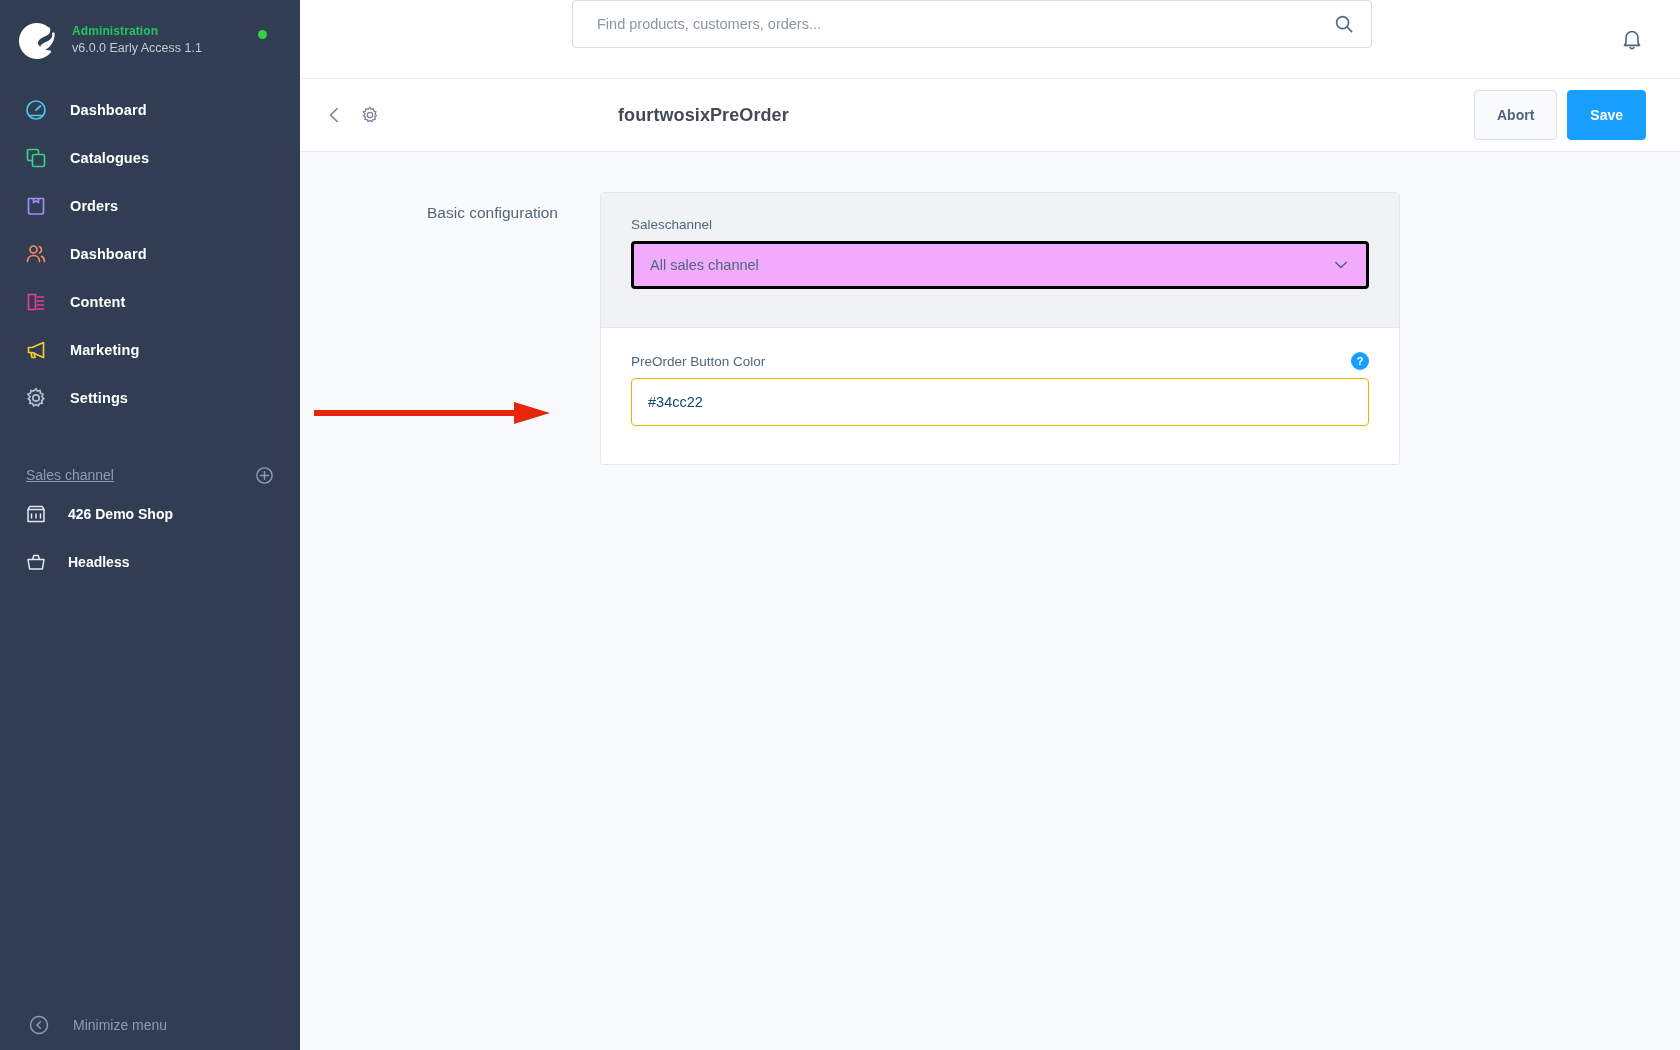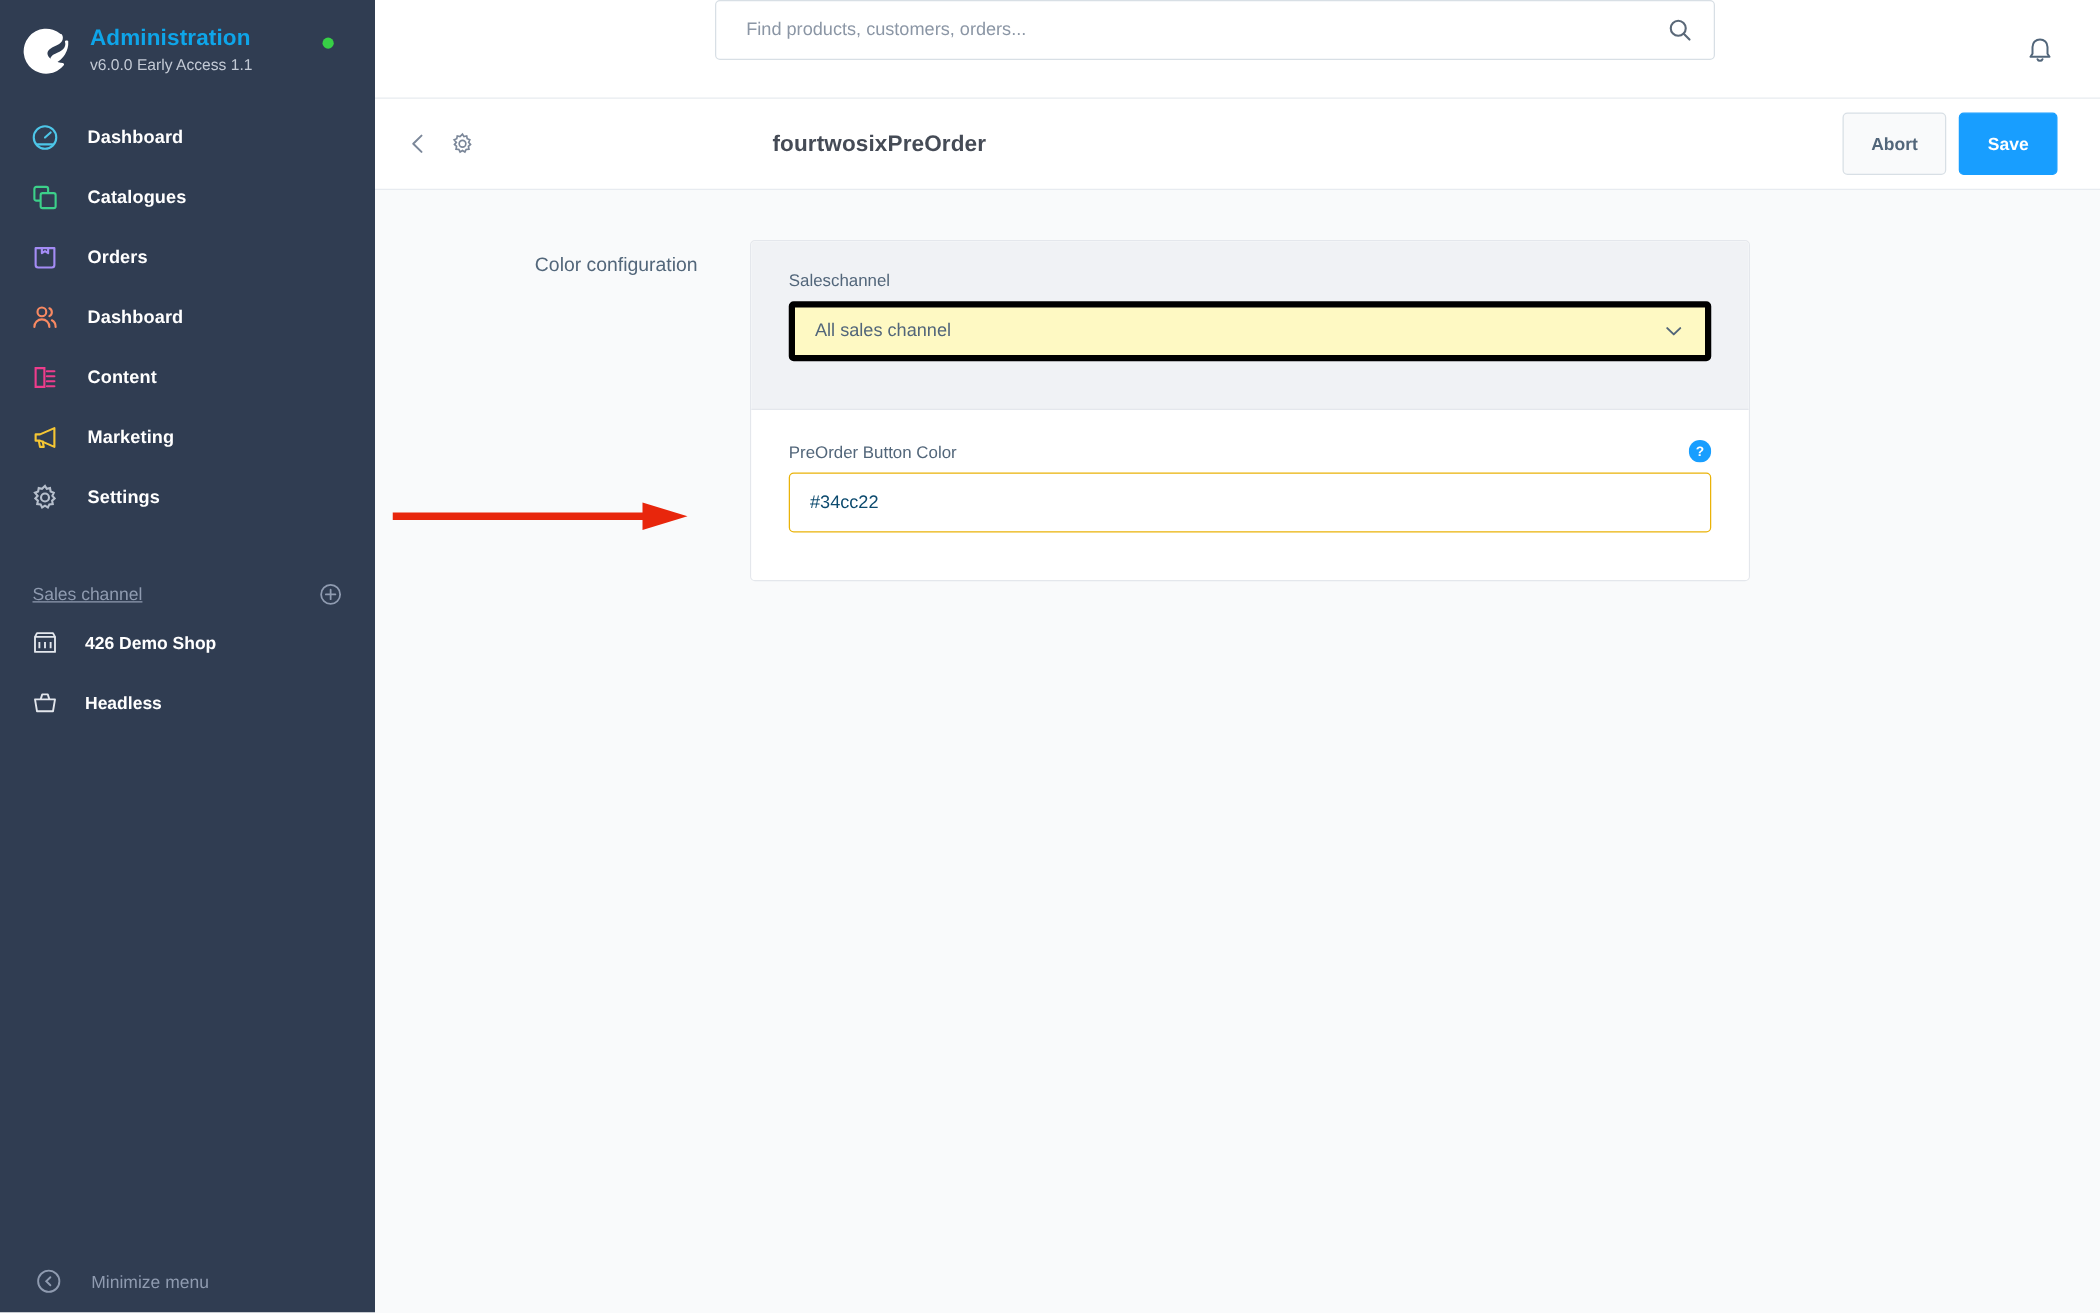--- a/index.html
+++ b/index.html
@@ -13,21 +13,21 @@
   
   #sidebar {
     width: 300px; height: 1050px;
     background: #303d52;
     display: flex; flex-direction: column;
     flex-shrink: 0; position: relative;
   }
   .brand { display: flex; align-items: center; padding: 20px 0 18px 18px; position: relative; }
   .brand-logo { width: 40px; height: 40px; flex-shrink: 0; }
   .brand-text { margin-left: 14px; }
-  .brand-title { color: #0ea5e9; font-size: 18px; font-weight: bold; line-height: 1.2; letter-spacing: .1px; }
+  .brand-title { color: #22c55e; font-size: 12px; font-weight: bold; line-height: 1.2; letter-spacing: .1px; }
   .brand-version { color: #c3cad5; font-size: 12.5px; margin-top: 3px; line-height: 1.2; }
   .status-dot { position: absolute; right: 33px; top: 30px; width: 9px; height: 9px; border-radius: 50%; background: #37d046; }
 
   .nav-list { margin-top: 8px; }
   .nav-item {
     display: flex; align-items: center;
     height: 48px; padding-left: 23px; cursor: pointer;
   }
   .nav-ico { width: 26px; height: 26px; flex-shrink: 0; display: flex; align-items: center; justify-content: center; }
   .nav-label { color: #fff; font-size: 14.5px; font-weight: bold; margin-left: 21px; letter-spacing: .1px; }
@@ -116,22 +116,22 @@
   .card {
     width: 800px;
     border: 1px solid #e4e7ec; border-radius: 4px;
     background: #fff; overflow: hidden;
   }
   .card-sec-grey { background: #f0f2f5; padding: 24px 30px 38px 30px; border-bottom: 1px solid #e4e7ec; }
   .card-sec-white { background: #fff; padding: 26px 30px 38px 30px; position: relative; }
 
   .fld-label { font-size: 13.5px; color: #52667a; margin-bottom: 9px; display: block; }
   .select-box {
-    height: 48px; background: #fef9c3;
-    border: 5px solid #000000; border-radius: 4px;
+    height: 48px; background: #f0abfc;
+    border: 3px solid #000000; border-radius: 4px;
     display: flex; align-items: center; padding: 0 16px 0 16px;
     cursor: pointer;
   }
   .select-val { font-size: 14.5px; color: #52667a; flex: 1; }
   .select-caret { width: 18px; height: 18px; }
 
   .label-row { display: flex; align-items: flex-start; justify-content: space-between; }
   .help-ico { width: 18px; height: 18px; cursor: pointer; flex-shrink: 0; margin-top: -2px; }
   .text-input {
     width: 100%; height: 48px;
@@ -320,21 +320,21 @@
     </span>
     <span class="ph-title">fourtwosixPreOrder</span>
     <div class="ph-actions">
       <button class="btn btn-ghost">Abort</button>
       <button class="btn btn-primary">Save</button>
     </div>
   </div>
 
   <div class="content">
     <div class="card-row">
-      <div class="card-side-label">Color configuration</div>
+      <div class="card-side-label">Basic configuration</div>
 
       <div class="card">
 
         <div class="card-sec-grey">
           <label class="fld-label">Saleschannel</label>
           <div class="select-box">
             <span class="select-val">All sales channel</span>
             <span class="select-caret">
               <svg viewBox="0 0 18 18" width="18" height="18" fill="none" stroke="#52667a" stroke-width="1.6" stroke-linecap="round" stroke-linejoin="round">
                 <path d="M3.8 6.5L9 11.5l5.2-5"></path>

